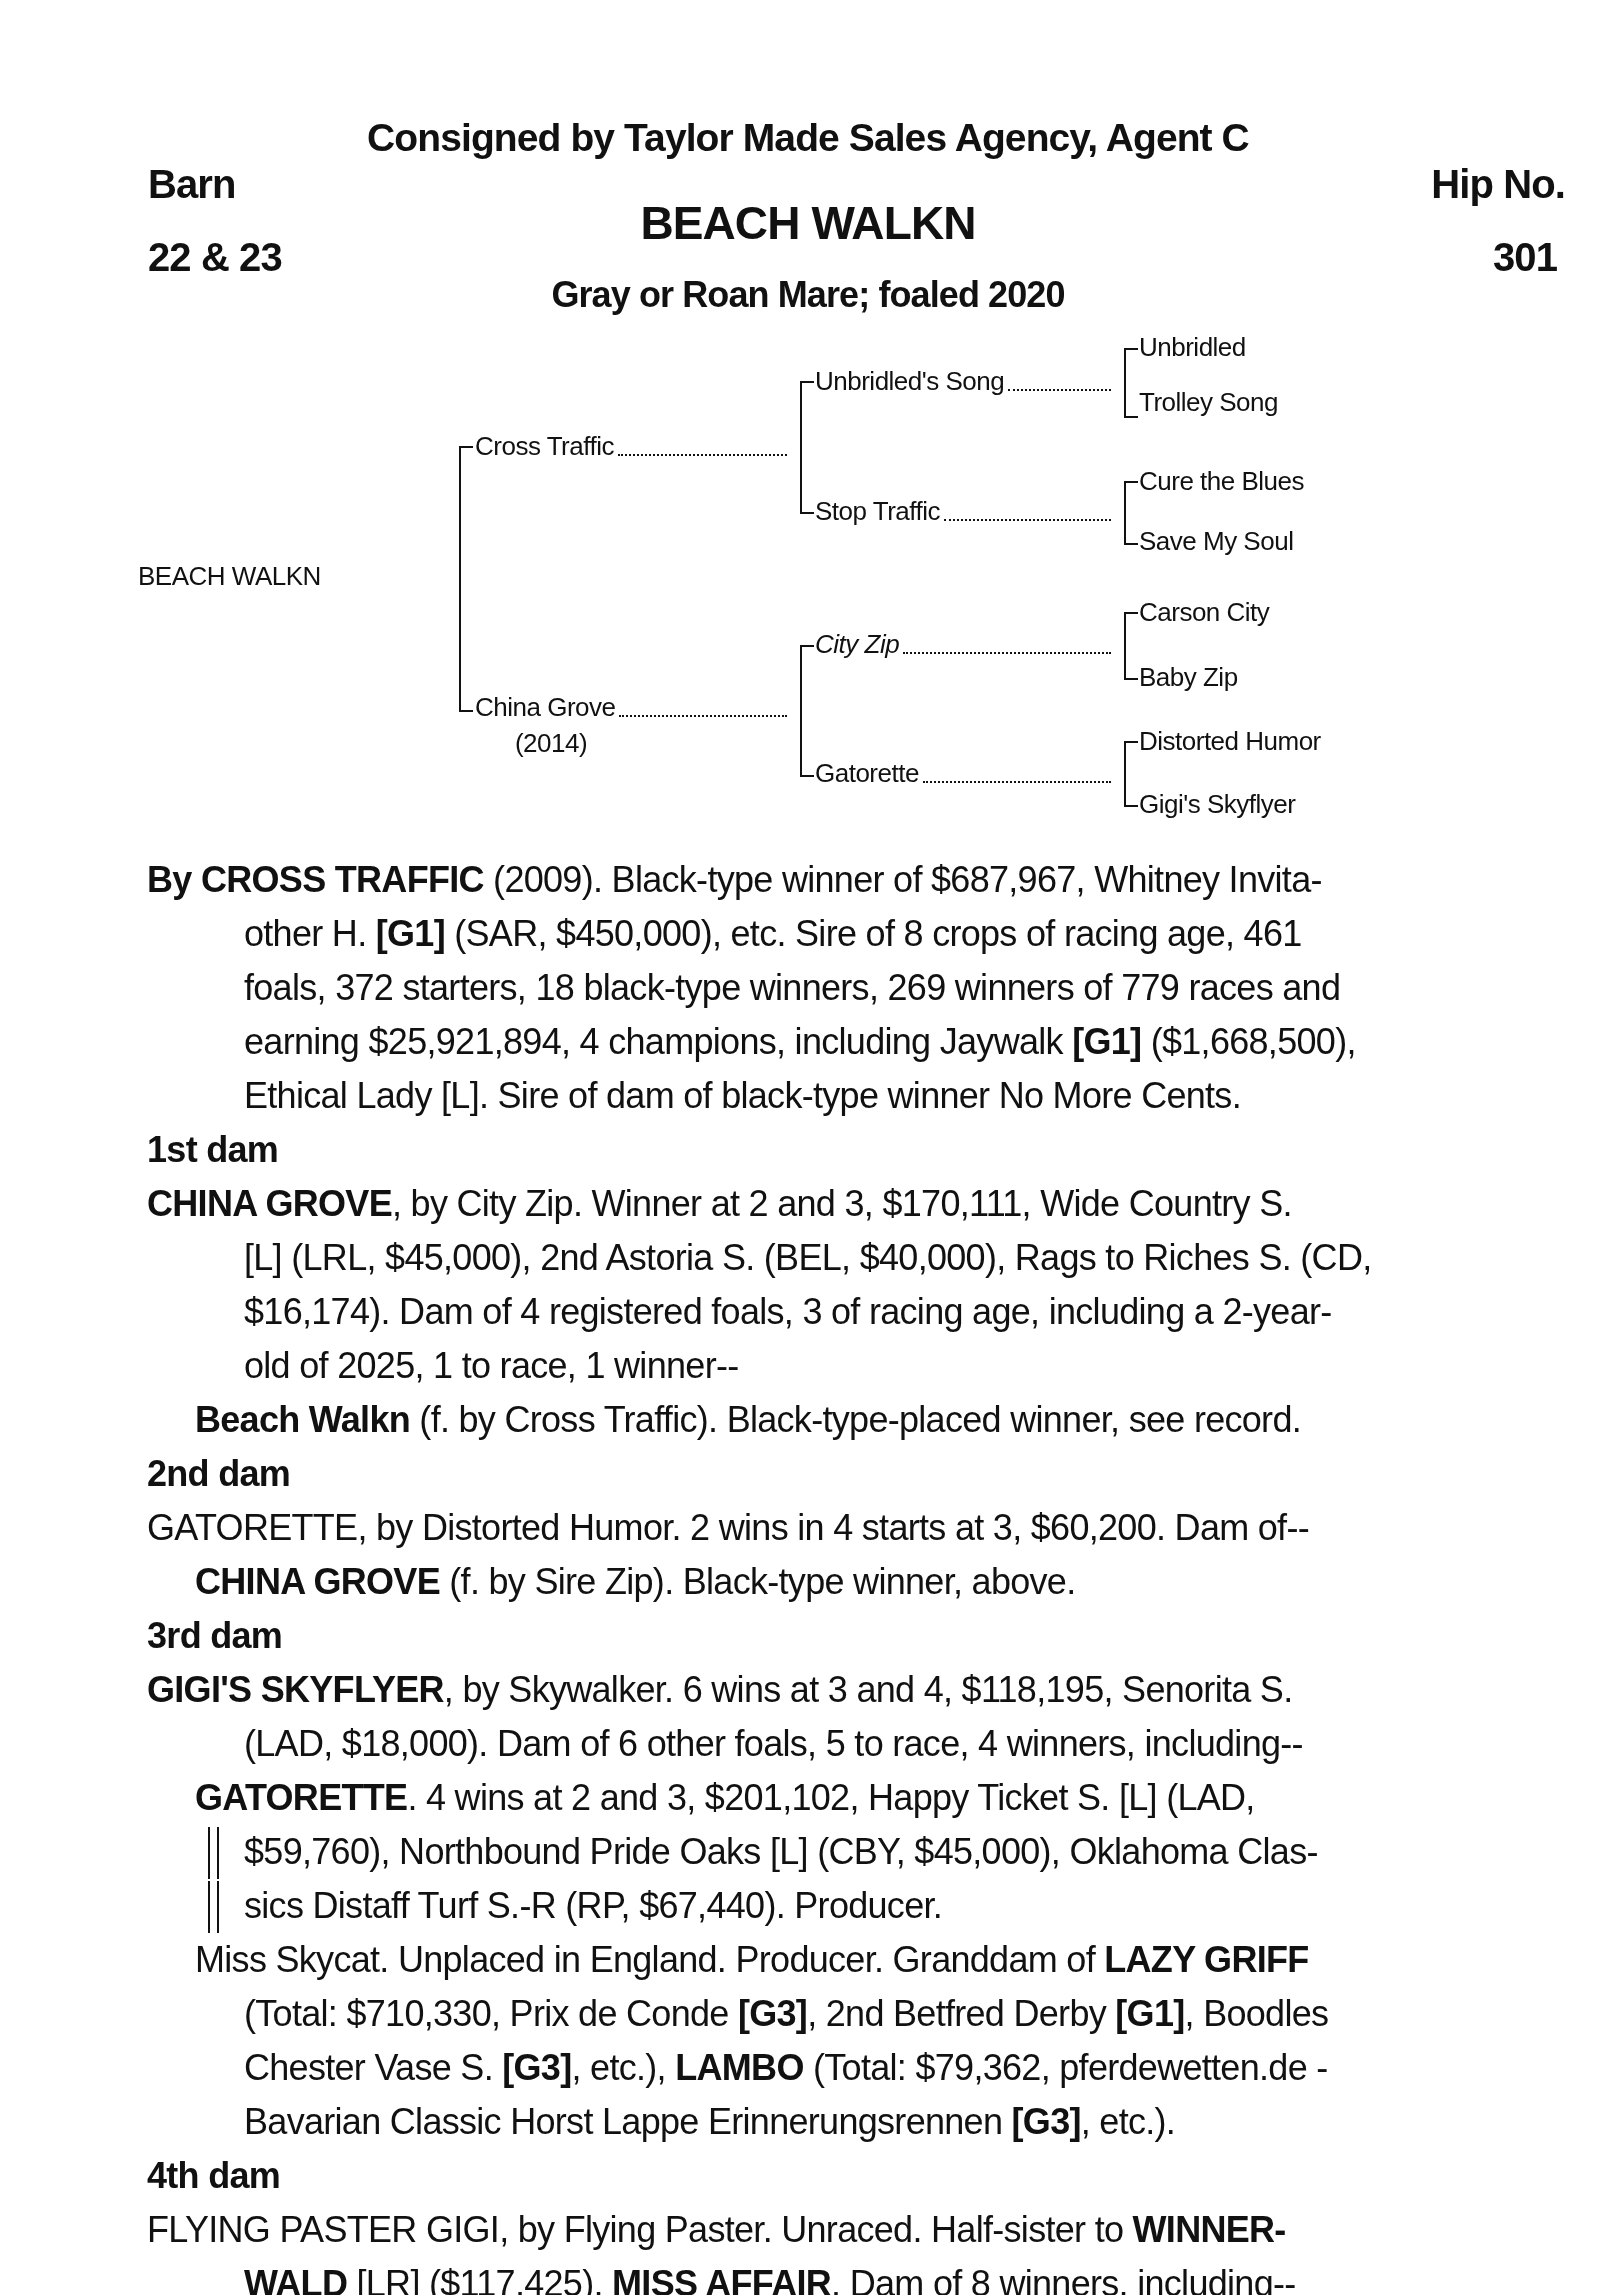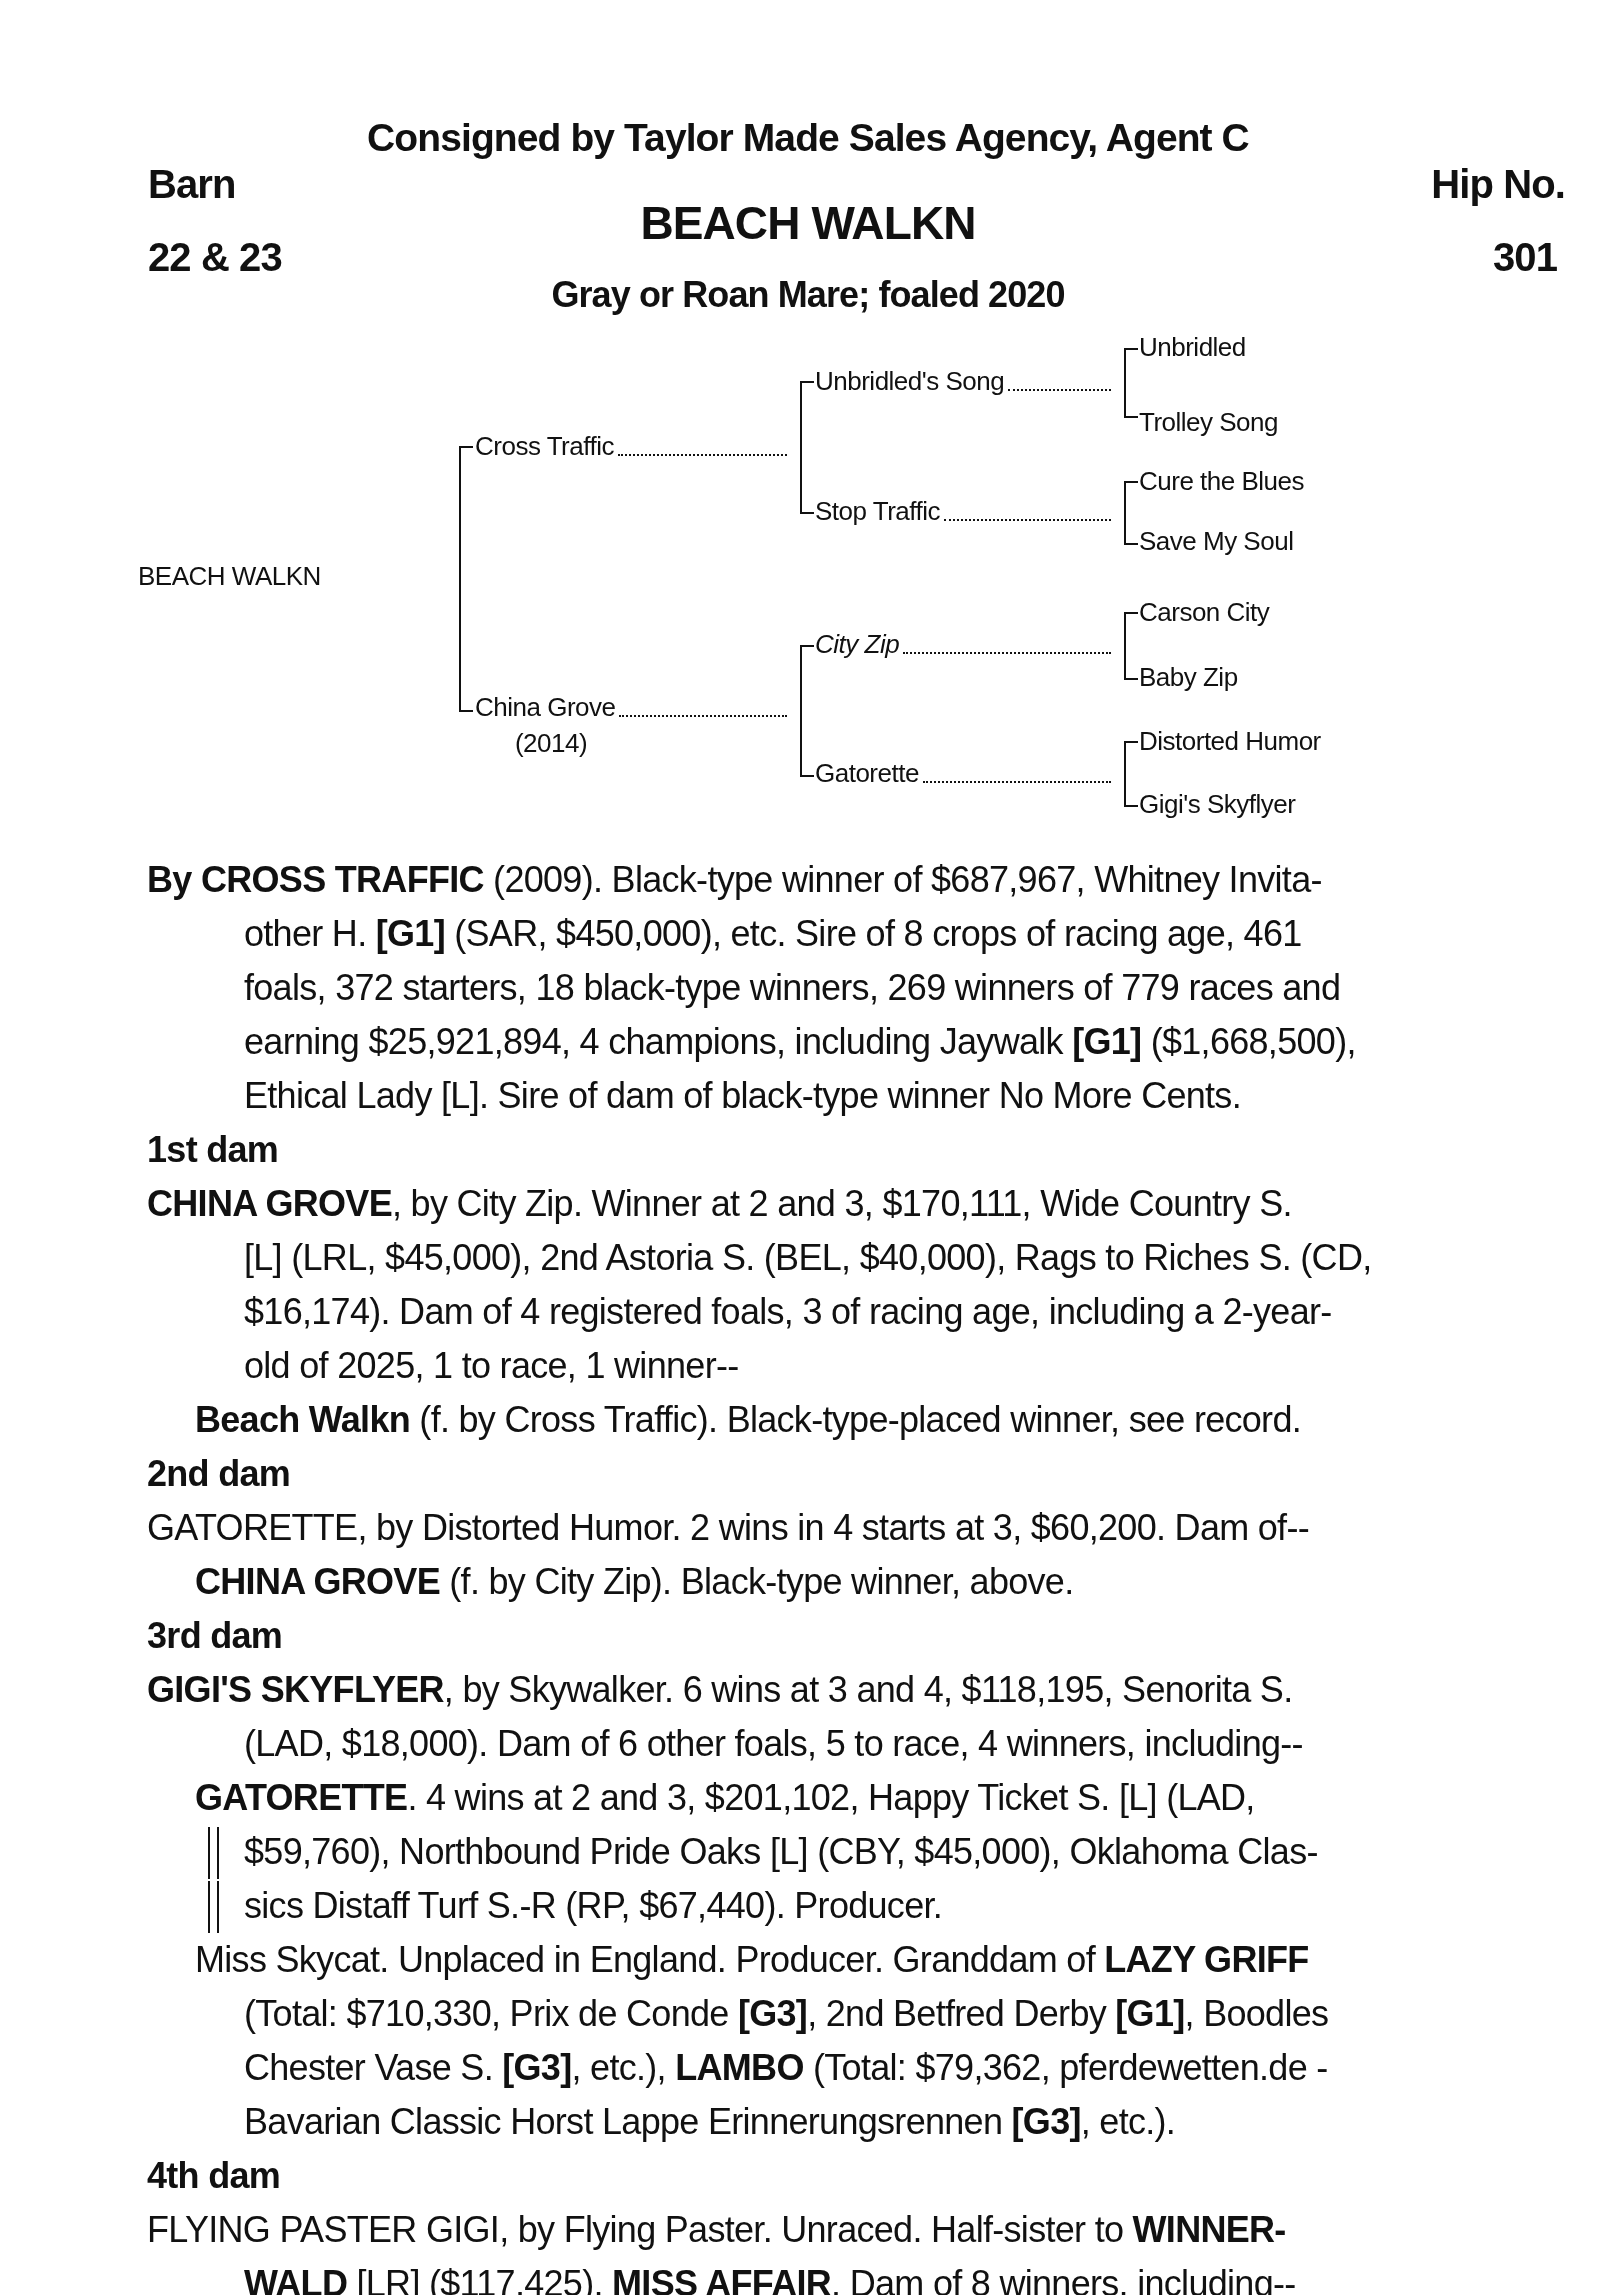--- a/index.html
+++ b/index.html
@@ -34,21 +34,21 @@
   .ped-year  { left:475px; top:728px; width:152px; text-align:center; }
   
   #gen2 div.ped-row { left:815px; width:296px; }
   #gen2 div.ped-row:nth-of-type(1){ top:366px; }
   #gen2 div.ped-row:nth-of-type(2){ top:496px; }
   #gen2 div.ped-row:nth-of-type(3){ top:629px;font-style:italic; }
   #gen2 div.ped-row:nth-of-type(4){ top:758px; }
   
   #gen3 div.ped-row { left:1139px; }
   #gen3 div.ped-row:nth-of-type(1){ top:332px; }
-  #gen3 div.ped-row:nth-of-type(2){ top:407px; }
+  #gen3 div.ped-row:nth-of-type(2){ top:387px; }
   #gen3 div.ped-row:nth-of-type(3){ top:466px; }
   #gen3 div.ped-row:nth-of-type(4){ top:526px; }
   #gen3 div.ped-row:nth-of-type(5){ top:597px; }
   #gen3 div.ped-row:nth-of-type(6){ top:662px; }
   #gen3 div.ped-row:nth-of-type(7){ top:726px; }
   #gen3 div.ped-row:nth-of-type(8){ top:789px; }
   
   #br-g1   { left:459px; top:446px;  height:262px; }
   #br-g2a  { left:800px; top:381px;  height:129px; }
   #br-g2b  { left:800px; top:645px; height:128px; }
@@ -184,21 +184,21 @@
       <div class="line ind1">
         <span><b>Beach Walkn</b><span> (f. by Cross Traffic). Black-type-placed winner, see record.</span></span>
       </div>
       <div class="line">
         <span><b>2nd dam</b></span>
       </div>
       <div class="line">
         <span><span>GATORETTE, by Distorted Humor. 2 wins in 4 starts at 3, $60,200. Dam of--</span></span>
       </div>
       <div class="line ind1">
-        <span><b>CHINA GROVE</b><span> (f. by City Zip). Black-type winner, above.</span></span>
+        <span><b>CHINA GROVE</b><span> (f. by Sire Zip). Black-type winner, above.</span></span>
       </div>
       <div class="line">
         <span><b>3rd dam</b></span>
       </div>
       <div class="line">
         <span><b>GIGI'S SKYFLYER</b><span>, by Skywalker. 6 wins at 3 and 4, $118,195, Senorita S.</span></span>
       </div>
       <div class="line ind2">
         <span><span>(LAD, $18,000). Dam of 6 other foals, 5 to race, 4 winners, including--</span></span>
       </div>

